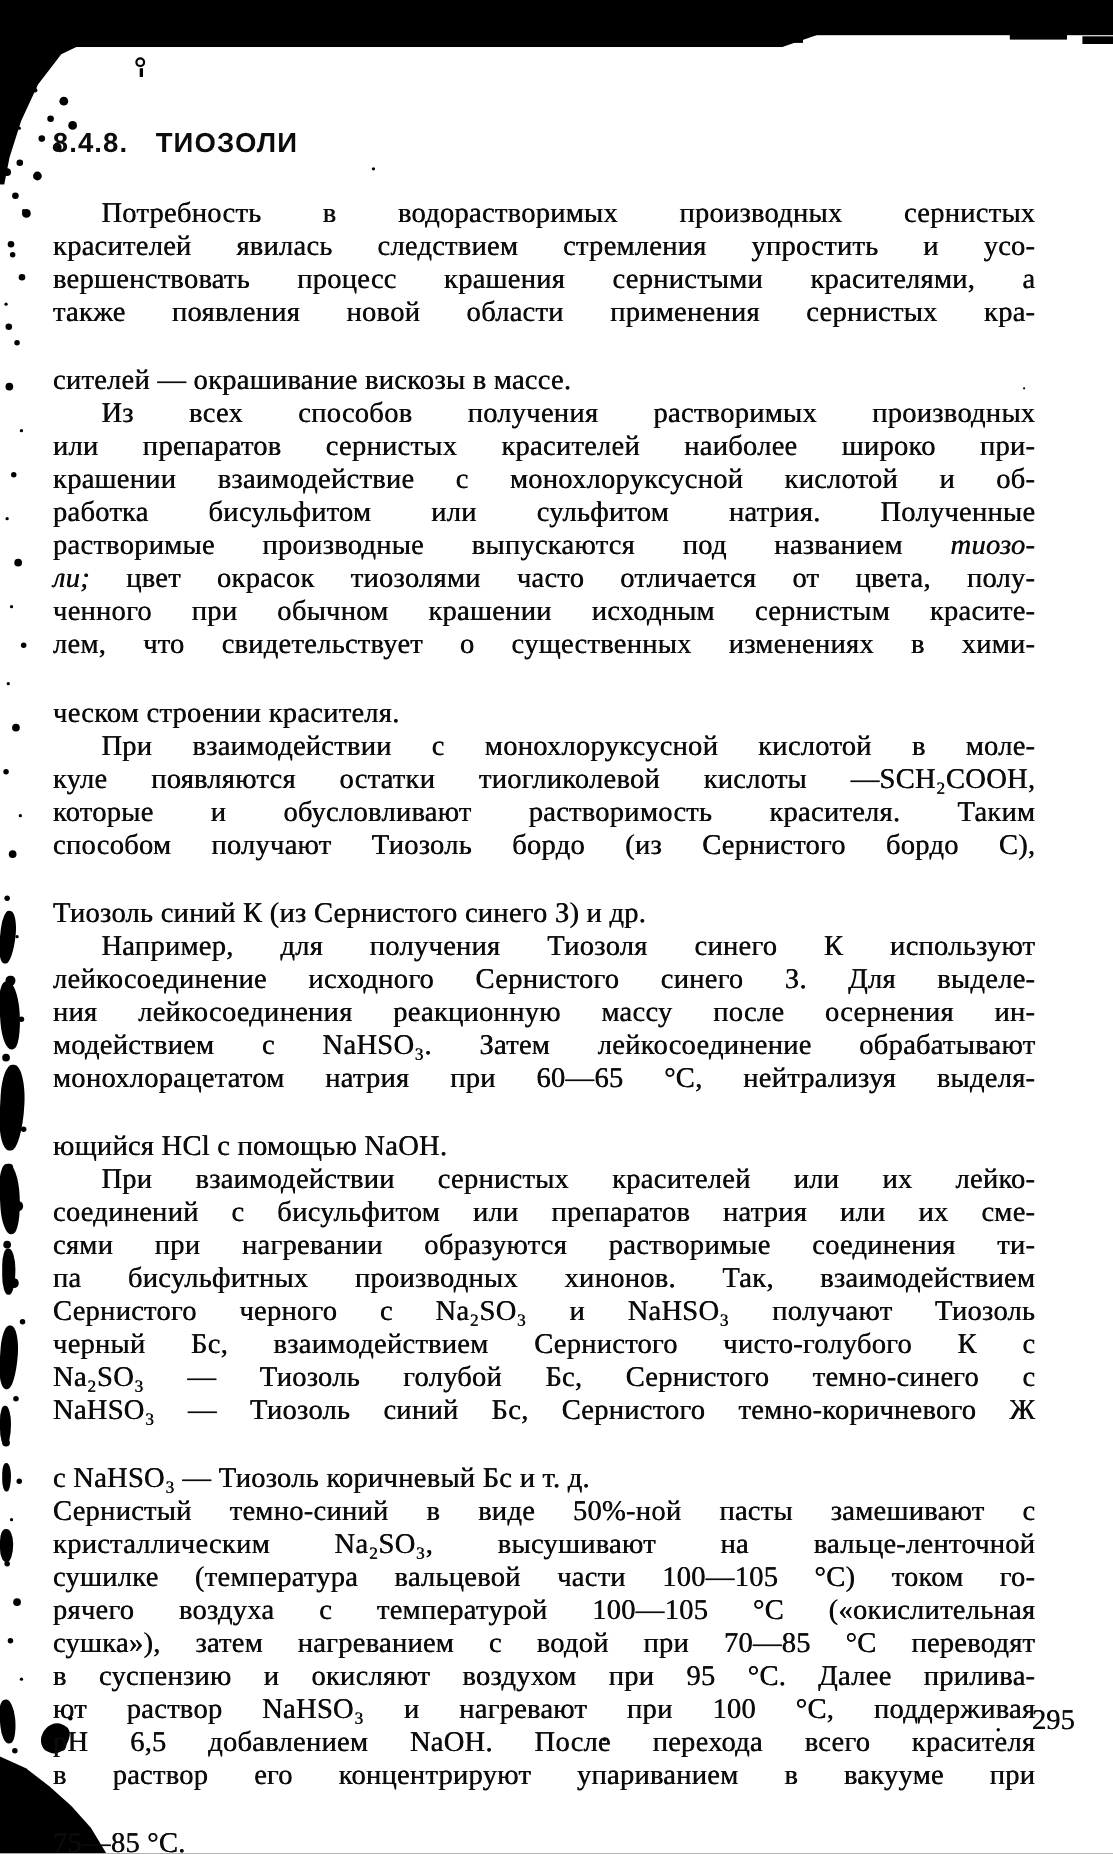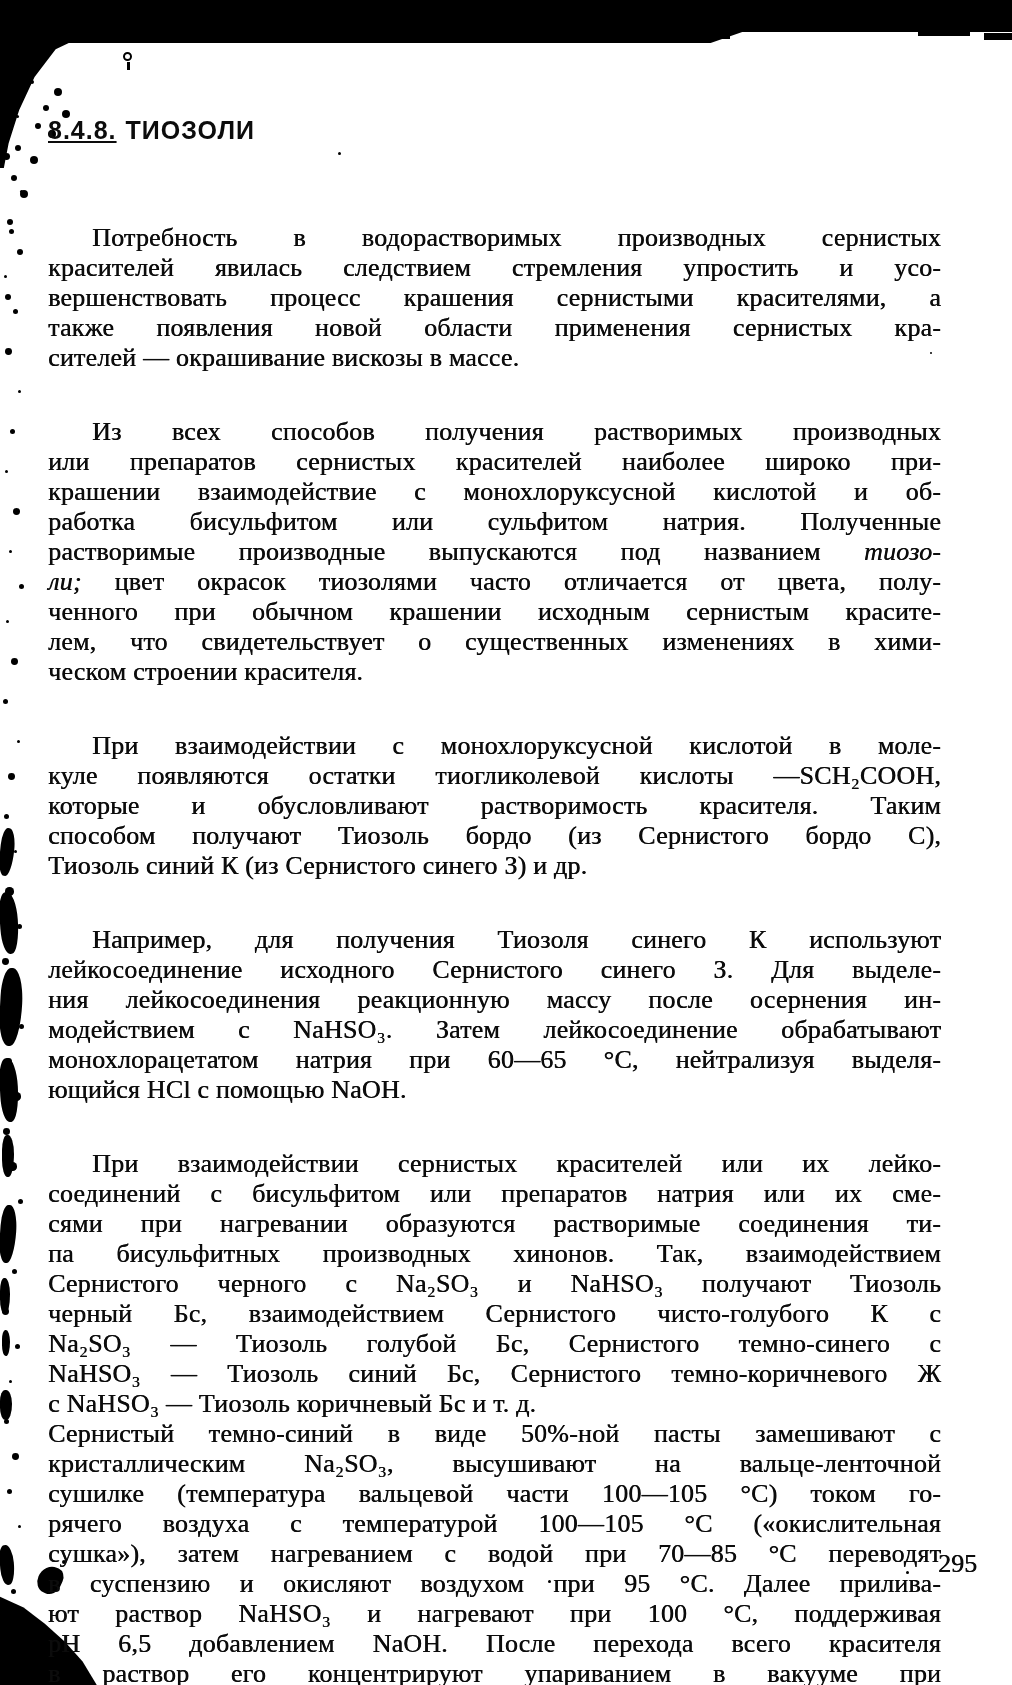--- a/index.html
+++ b/index.html
@@ -81,30 +81,30 @@
   .dot4 { left:930px; top:352px; width:2px; height:2px; }
   .dot5 { left:62px; top:1560px; width:4px; height:4px; }
 
   
   .section-heading {
     position:absolute; left:48px; top:116px;
     font-family:"Liberation Sans","DejaVu Sans",sans-serif;
     font-weight:bold; font-size:25px; letter-spacing:1px;
     white-space:nowrap;
   }
-  .section-heading .num { margin-right:9px;text-decoration:underline; }
+  .section-heading .num { margin-right:25px; }
   .text-body { position:absolute; left:48px; top:179px; width:893px; }
   .line {
     height:30px; line-height:30px; font-size:26px;
     text-align:justify; text-align-last:justify; text-justify:inter-word;
     text-shadow:0.45px 0 0 currentColor; letter-spacing:0.2px;
     overflow:visible; white-space:normal;
   }
-  .line.last { text-align-last:left; }
-  .line.first { text-indent:44px;margin-top:44px; }
+  .line.last { text-align-last:left;margin-top:32px; }
+  .line.first { text-indent:44px; }
   .it { font-style:italic;font-family:Liberation Serif, serif; }
   .page-number {
     position:absolute; left:938px; top:1549px;
     font-size:26px; text-shadow:0.4px 0 0 currentColor;
   }
 </style>
 </head>
 <body>
 
 <div class="page">

